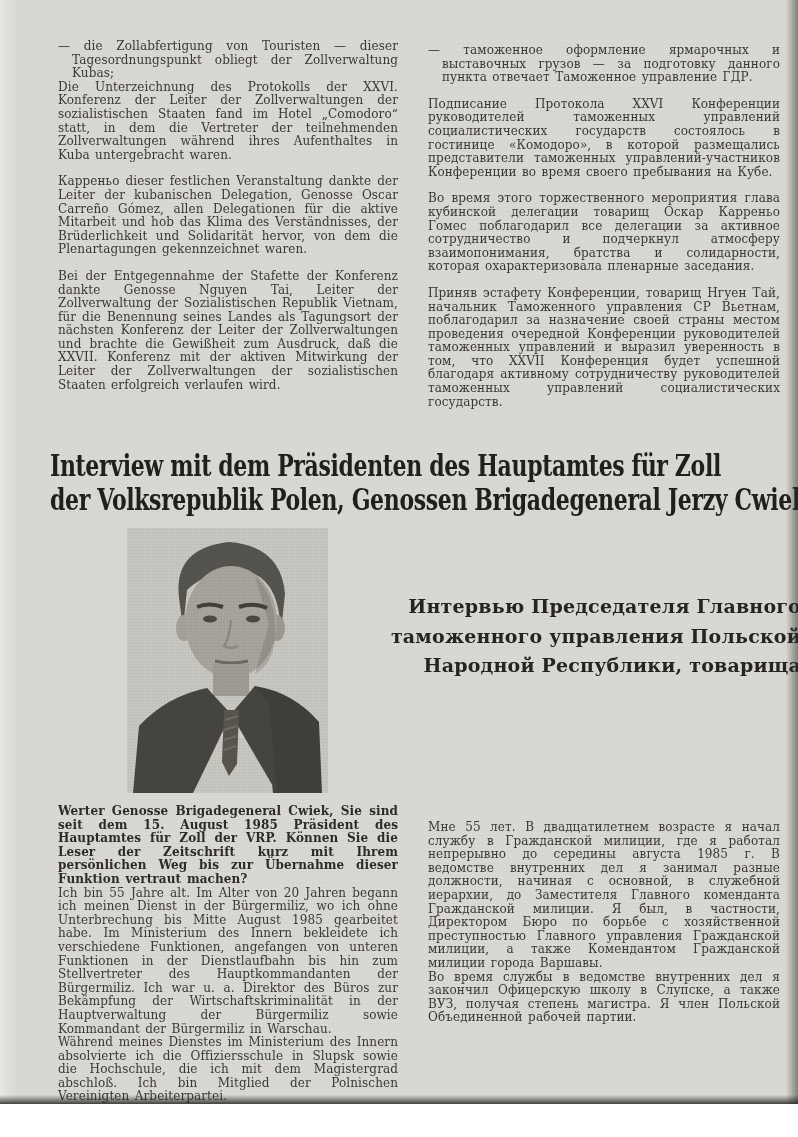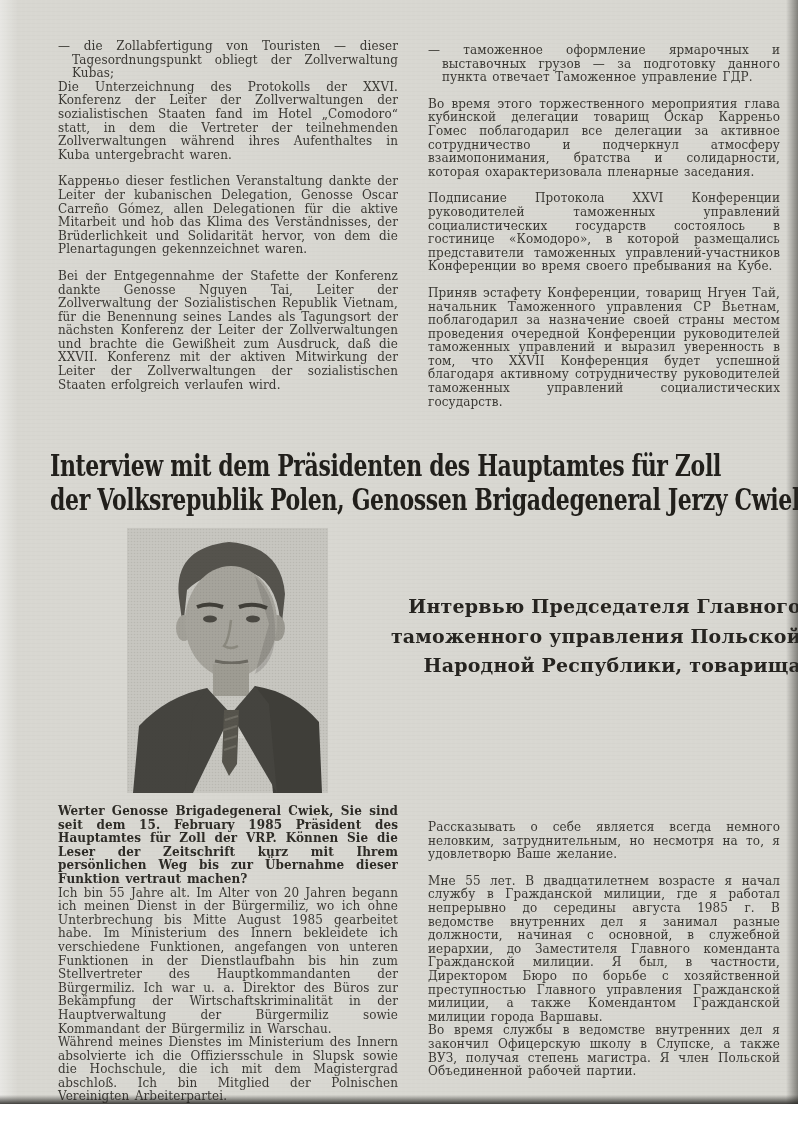--- a/index.html
+++ b/index.html
@@ -79,22 +79,22 @@
 
   <div class="col col-top-left">
     <p class="hang">— die Zollabfertigung von Touristen — dieser Tagesordnungspunkt obliegt der Zollverwaltung Kubas;</p>
     <p>Die Unterzeichnung des Protokolls der XXVI. Konferenz der Leiter der Zollverwaltungen der sozialistischen Staaten fand im Hotel „Comodoro“ statt, in dem die Vertreter der teilnehmenden Zollverwaltungen während ihres Aufenthaltes in Kuba untergebracht waren.</p>
     <p class="gap-above">Карреньо dieser festlichen Veranstaltung dankte der Leiter der kubanischen Delegation, Genosse Oscar Carreño Gómez, allen Delegationen für die aktive Mitarbeit und hob das Klima des Verständnisses, der Brüderlichkeit und Solidarität hervor, von dem die Plenartagungen gekennzeichnet waren.</p>
     <p class="gap-above">Bei der Entgegennahme der Stafette der Konferenz dankte Genosse Nguyen Tai, Leiter der Zollverwaltung der Sozialistischen Republik Vietnam, für die Benennung seines Landes als Tagungsort der nächsten Konferenz der Leiter der Zollverwaltungen und brachte die Gewißheit zum Ausdruck, daß die XXVII. Konferenz mit der aktiven Mitwirkung der Leiter der Zollverwaltungen der sozialistischen Staaten erfolgreich verlaufen wird.</p>
   </div>
 
   <div class="col col-top-right">
     <p class="hang">— таможенное оформление ярмарочных и выставочных грузов — за подготовку данного пункта отвечает Таможенное управление ГДР.</p>
+    <p class="gap-above">Подписание Протокола XXVI Конференции руководителей таможенных управлений социалистических государств состоялось в гостинице «Комодоро», в которой размещались представители таможенных управлений-участников Конференции во время своего пребывания на Кубе.</p>
     <p class="gap-above">Во время этого торжественного мероприятия глава кубинской делегации товарищ Оскар Карреньо Гомес поблагодарил все делегации за активное сотрудничество и подчеркнул атмосферу взаимопонимания, братства и солидарности, которая охарактеризовала пленарные заседания.</p>
-    <p class="gap-above">Подписание Протокола XXVI Конференции руководителей таможенных управлений социалистических государств состоялось в гостинице «Комодоро», в которой размещались представители таможенных управлений-участников Конференции во время своего пребывания на Кубе.</p>
     <p class="gap-above">Приняв эстафету Конференции, товарищ Нгуен Тай, начальник Таможенного управления СР Вьетнам, поблагодарил за назначение своей страны местом проведения очередной Конференции руководителей таможенных управлений и выразил уверенность в том, что XXVII Конференция будет успешной благодаря активному сотрудничеству руководителей таможенных управлений социалистических государств.</p>
   </div>
 
   <div class="headline-de">
     <div>Interview mit dem Präsidenten des Hauptamtes für Zoll</div>
     <div>der Volksrepublik Polen, Genossen Brigadegeneral Jerzy Cwiek</div>
   </div>
 
   <div class="photo">
     <svg width="201" height="265" viewBox="0 0 201 265">
@@ -137,27 +137,26 @@
     </svg>
   </div>
 
   <div class="headline-ru">
     <div>Интервью Председателя Главного</div>
     <div>таможенного управления Польской</div>
     <div>Народной Республики, товарища</div>
   </div>
 
   <div class="col col-bot-left">
-    <p class="bold">Werter Genosse Brigadegeneral Cwiek, Sie sind seit dem 15. February 1985 Präsident des Hauptamtes für Zoll der VRP. Können Sie die Leser der Zeitschrift kurz mit Ihrem persönlichen Weg bis zur Übernahme dieser Funktion vertraut machen?</p>
+    <p class="bold">Werter Genosse Brigadegeneral Cwiek, Sie sind seit dem 15. August 1985 Präsident des Hauptamtes für Zoll der VRP. Können Sie die Leser der Zeitschrift kurz mit Ihrem persönlichen Weg bis zur Übernahme dieser Funktion vertraut machen?</p>
     <p>Ich bin 55 Jahre alt. Im Alter von 20 Jahren begann ich meinen Dienst in der Bürgermiliz, wo ich ohne Unterbrechung bis Mitte August 1985 gearbeitet habe. Im Ministerium des Innern bekleidete ich verschiedene Funktionen, angefangen von unteren Funktionen in der Dienstlaufbahn bis hin zum Stellvertreter des Hauptkommandanten der Bürgermiliz. Ich war u. a. Direktor des Büros zur Bekämpfung der Wirtschaftskriminalität in der Hauptverwaltung der Bürgermiliz sowie Kommandant der Bürgermiliz in Warschau.</p>
     <p>Während meines Dienstes im Ministerium des Innern absolvierte ich die Offiziersschule in Slupsk sowie die Hochschule, die ich mit dem Magistergrad abschloß. Ich bin Mitglied der Polnischen Vereinigten Arbeiterpartei.</p>
   </div>
 
   <div class="col col-bot-right">
-    <p class="gap-above">Рассказывать о себе является всегда немного неловким, затруднительным, но несмотря на то, я удовлетворю Ваше желание.</p>
     <p class="gap-above">Мне 55 лет. В двадцатилетнем возрасте я начал службу в Гражданской милиции, где я работал непрерывно до середины августа 1985 г. В ведомстве внутренних дел я занимал разные должности, начиная с основной, в служебной иерархии, до Заместителя Главного коменданта Гражданской милиции. Я был, в частности, Директором Бюро по борьбе с хозяйственной преступностью Главного управления Гражданской милиции, а также Комендантом Гражданской милиции города Варшавы.</p>
     <p>Во время службы в ведомстве внутренних дел я закончил Офицерскую школу в Слупске, а также ВУЗ, получая степень магистра. Я член Польской Объединенной рабочей партии.</p>
   </div>
 
   <div class="page-number">4</div>
 
   <div class="edge-left"></div>
   <div class="edge-right"></div>
   <div class="edge-bottom"></div>
 

